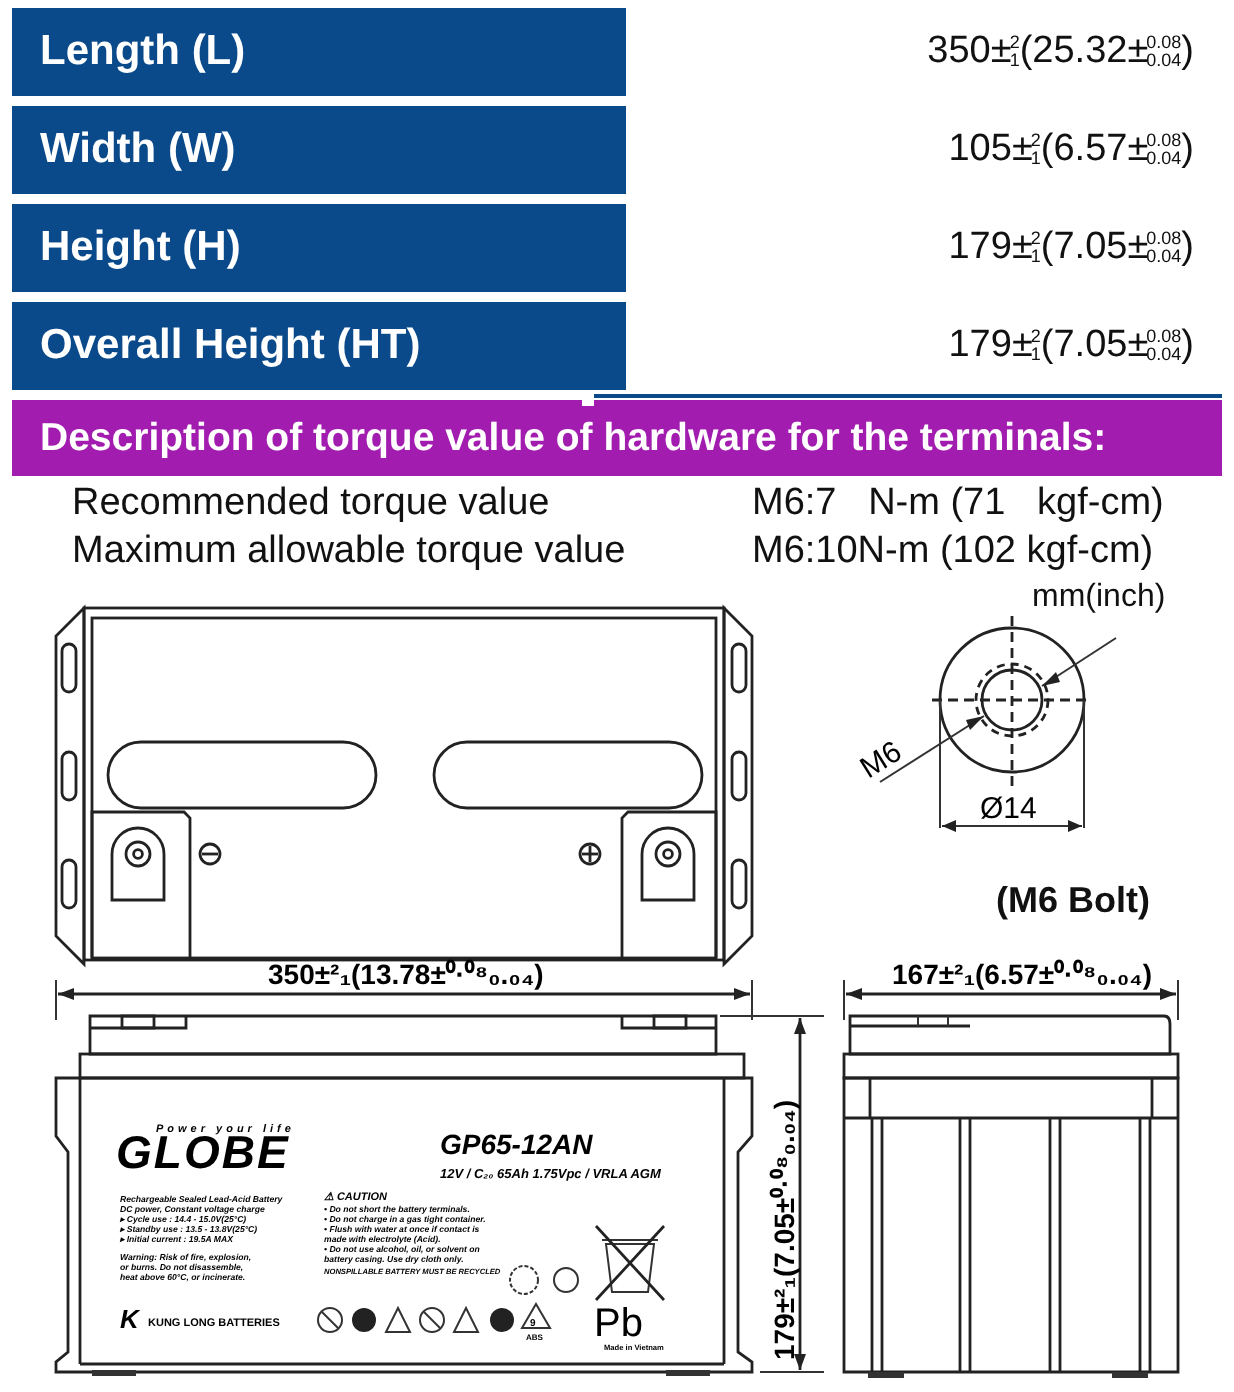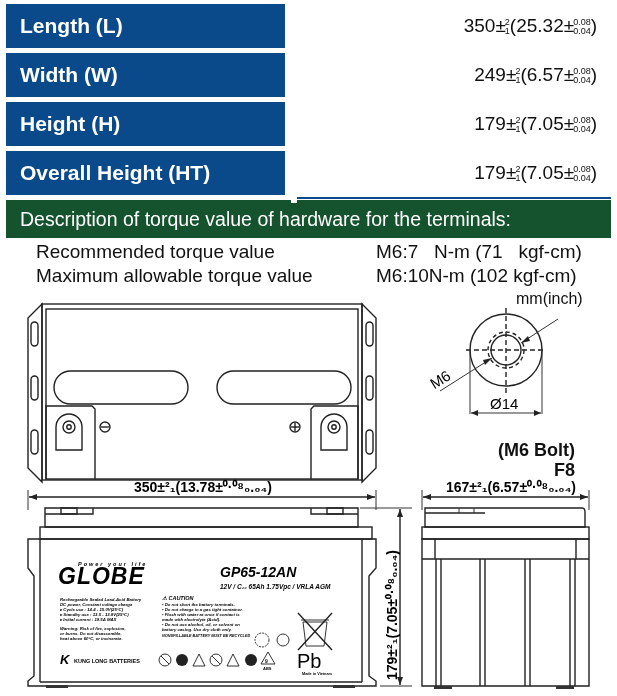--- a/index.html
+++ b/index.html
@@ -1,35 +1,35 @@
 <!DOCTYPE html>
 <html><head>
 <meta charset="utf-8">
 <style>
   * { box-sizing: border-box; margin: 0; padding: 0; }
   html, body { width: 617px; height: 696px; background: #ffffff; overflow: hidden; }
   body { position: relative; font-family: "Liberation Sans", sans-serif; color: #111; }
 
   .dim-row { position: absolute; left: 0; width: 617px; height: 44px; }
   .dim-label {
-    position: absolute; left: 6px; top: 0; width: 279px; height: 44px;
+    position: absolute; left: 6px; top: 0; width: 307px; height: 44px;
     background: #0b4a8a; color: #fff; font-weight: bold; font-size: 21px;
     line-height: 44px; padding-left: 14px;
   }
   .dim-value {
     position: absolute; right: 20px; top: 0; height: 44px; line-height: 44px;
     font-size: 19px; color: #111; white-space: nowrap;
   }
   .pm { font-size: 19px; }
   .stack { display: inline-flex; flex-direction: column; vertical-align: middle; font-size: 9px; line-height: 9px; margin-left: -1px; text-align: left; }
   .stack span { display: block; }
 
   .torque-bar {
     position: absolute; left: 6px; top: 200px; width: 605px; height: 38px;
-    background: #14532d; color: #fff; font-weight: normal; font-size: 19.5px;
+    background: #a21caf; color: #fff; font-weight: bold; font-size: 19.5px;
     line-height: 38px; padding-left: 14px; white-space: nowrap;
   }
   .torque-notch { position: absolute; left: 291px; top: 200px; width: 6px; height: 3px; background: #fff; }
 
   .torque-row { position: absolute; left: 36px; width: 580px; height: 22px; font-size: 19px; line-height: 22px; }
   .torque-row .t-label { position: absolute; left: 0; top: 0; }
   .torque-row .t-value { position: absolute; left: 340px; top: 0; white-space: pre; text-align: center; }
 
   .units { position: absolute; left: 516px; top: 290px; font-size: 16px; }
 
@@ -51,21 +51,21 @@
         <span>1</span>
       </span><span>(</span><span>25.32</span><span class="pm">±</span><span class="stack">
         <span>0.08</span>
         <span>0.04</span>
       </span><span>)</span>
   </div>
 </div>
 <div class="dim-row" style="top:53px;">
   <div class="dim-label">Width (W)</div>
   <div class="dim-value">
-    <span>249</span><span class="pm">±</span><span class="stack">
+    <span>105</span><span class="pm">±</span><span class="stack">
         <span>2</span>
         <span>1</span>
       </span><span>(</span><span>6.57</span><span class="pm">±</span><span class="stack">
         <span>0.08</span>
         <span>0.04</span>
       </span><span>)</span>
   </div>
 </div>
 <div class="dim-row" style="top:102px;text-decoration:underline;">
   <div class="dim-label">Height (H)</div>
@@ -156,21 +156,20 @@
 
   <line class="thin" x1="470" y1="350" x2="470" y2="414"></line>
   <line class="thin" x1="542" y1="350" x2="542" y2="414"></line>
   <line class="thin" x1="471" y1="413" x2="541" y2="413"></line>
   <polygon points="471,413 478,410 478,416" fill="#222"></polygon>
   <polygon points="541,413 534,410 534,416" fill="#222"></polygon>
   <text x="490" y="409" font-size="15" font-family="Liberation Sans, sans-serif">Ø14</text>
 </svg>
 <div class="bolt-title">
   <div>(M6 Bolt)</div>
-  <div>F8</div>
 </div>
 
 <svg style="left:0;top:0;" width="617" height="696">
 
   <line class="thin" x1="28" y1="490" x2="28" y2="510"></line>
   <line class="thin" x1="376" y1="490" x2="376" y2="510"></line>
   <line class="line" x1="29" y1="497" x2="375" y2="497"></line>
   <polygon points="29,497 37,494 37,500" fill="#222"></polygon>
   <polygon points="375,497 367,494 367,500" fill="#222"></polygon>
   <text x="134" y="492" font-size="14" class="bold-lbl">350±²₁(13.78±⁰·⁰⁸₀.₀₄)</text>

